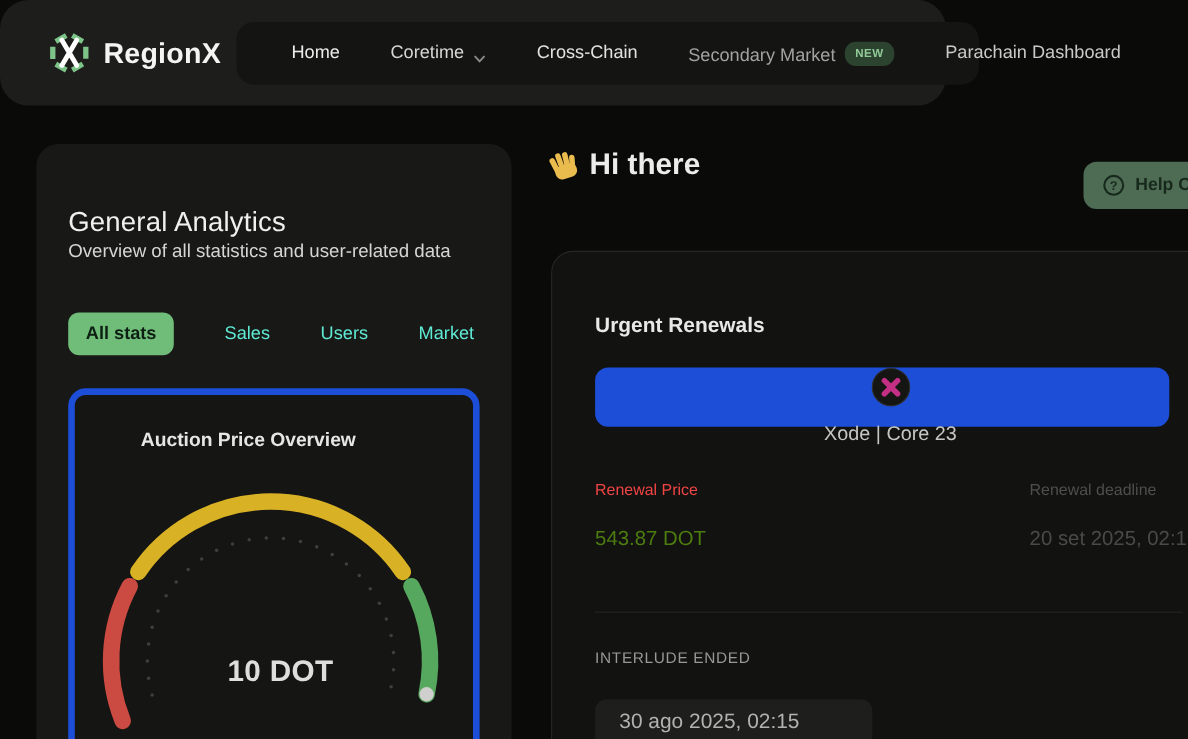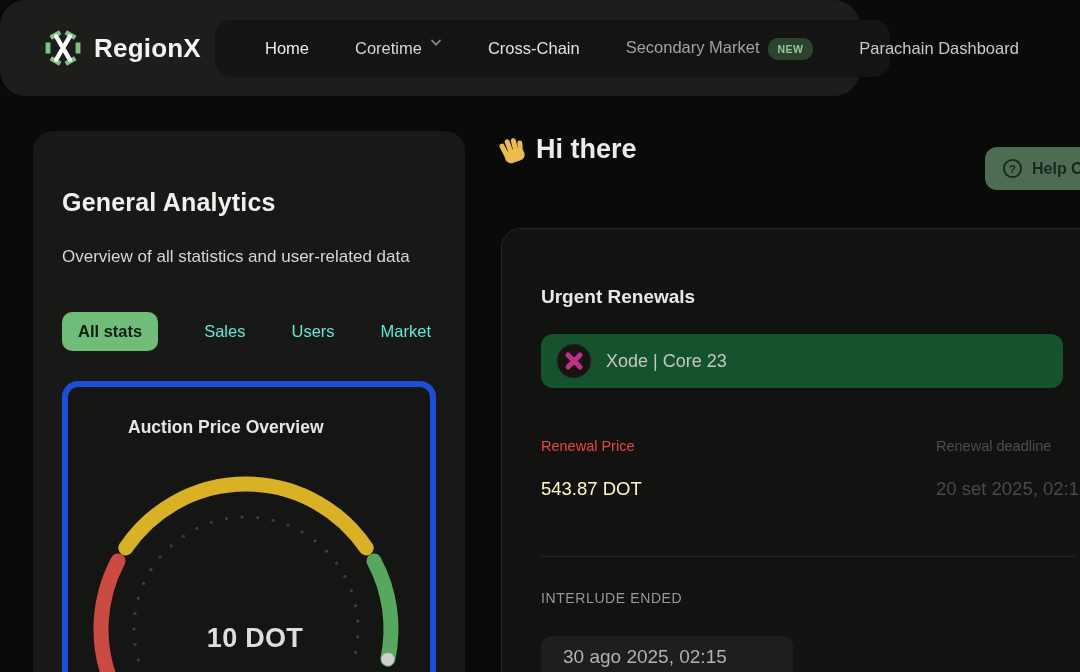--- a/index.html
+++ b/index.html
@@ -16,37 +16,37 @@
     background:#1d1d1b; border-radius:26px;
     display:flex; align-items:center;
   }
   .brand { display:flex; align-items:center; gap:10px; margin-left:42px; cursor:pointer; }
   .brand-name { font-size:26px; font-weight:700; color:#f4f4f2; letter-spacing:.2px; }
   .nav-pill {
     position:absolute; left:215px; top:20px; right:-30px; height:57px;
     background:#141413; border-radius:16px;
     display:flex; align-items:center; gap:46px; padding-left:50px;
   }
-  .nav-item { display:flex; align-items:flex-start; gap:8px; font-size:16.5px; cursor:pointer; text-decoration:none; white-space:nowrap; }
+  .nav-item { display:flex; align-items:flex-end; gap:8px; font-size:16.5px; cursor:pointer; text-decoration:none; white-space:nowrap; }
   .nav-item.c0 { color:#ececea; }
   .nav-item.c1 { color:#d6d6d4; }
   .nav-item.c2 { color:#e2e2e0; }
   .nav-item.c3 { color:#c9c9c7; }
   .nav-item.c4 { color:#a2a2a0; }
   .new-badge {
     background:#2c432f; color:#8fca97; font-size:10.5px; font-weight:700;
     letter-spacing:.4px; padding:5px 10px; border-radius:10px;
   }
   
   .analytics-panel {
     position:absolute; left:33px; top:131px; width:432px; height:620px;
     background:#181816; border-radius:20px; padding:0 29px;
   }
-  .panel-title { margin-top:57px; font-size:25px; font-weight:700; color:#f0f0ee; letter-spacing:.2px; }
-  .panel-subtitle { margin-top:29px; width:372px; font-size:17px; line-height:1.35; color:#d6d6d4; }
+  .panel-title { margin-top:57px; font-size:25px; font-weight:400; color:#f0f0ee; letter-spacing:.2px; }
+  .panel-subtitle { margin-top:1px; width:372px; font-size:17px; line-height:1.35; color:#d6d6d4; }
   .tabs { margin-top:42px; display:flex; align-items:center; gap:46px; height:42px; }
   .tab { font-size:16.5px; color:#5eead4; background:none; border:none; cursor:pointer; font-family:inherit; }
   .tab.active {
     background:#70bd7a; color:#0d1f12; font-weight:700;
     padding:10px 16px; border-radius:10px;
   }
   .auction-card {
     margin-top:28px; width:374px; height:356px;
     background:#151514; border:6px solid #1d4ed8; border-radius:16px;
     position:relative; overflow:visible;padding-left:28px;
@@ -67,31 +67,31 @@
     display:flex; align-items:center; gap:9px; padding:0 17px;
     font-family:inherit; font-size:16px; font-weight:600; color:#17291c;
   }
   .renewals-card {
     position:absolute; left:501px; top:228px; width:620px; height:600px;
     background:#121211; border:1px solid #272726; border-radius:20px;
     padding:0 0 0 39px;
   }
   .renewals-title { margin-top:57px; font-size:19px; font-weight:600; color:#e8e8e6; }
   .renewal-item {
-    margin-top:26px; width:522px; height:54px; background:#14532d; border-radius:12px;
-    display:flex; align-items:center; gap:14px; padding-left:15px; cursor:pointer;
+    margin-top:26px; width:522px; height:54px; background:#1d4ed8; border-radius:12px;
+    display:flex; align-items:center; gap:14px; padding-left:15px; cursor:pointer;flex-direction:column;
   }
   .renewal-item-name { font-size:18px; color:#c6c6c4; }
   .kv-row { display:flex; }
   .kv-col1 { width:395px; flex:none; }
   .labels-row { margin-top:50px; }
   .kv-label { font-size:14.5px; color:#ef4444; }
   .kv-label.dim { color:#4e4e4c; }
   .values-row { margin-top:24px; }
-  .kv-value { font-size:18.5px; color:#fef9c3; font-weight:500; }
+  .kv-value { font-size:18.5px; color:#4d7c0f; font-weight:500; }
   .kv-value.dim { color:#4a4a48; white-space:nowrap; }
   .card-divider { margin-top:56px; margin-right:45px; border:none; border-top:1px solid #242422; }
   .interlude-label { margin-top:33px; font-size:14px; letter-spacing:.6px; color:#989896; }
   .time-pill {
     margin-top:30px; width:252px; height:46px; background:#1e1e1d; border-radius:10px;
     font-size:19px; color:#b2b2b0; padding:10px 0 0 22px;
   }
 </style>
 </head>
 <body>

